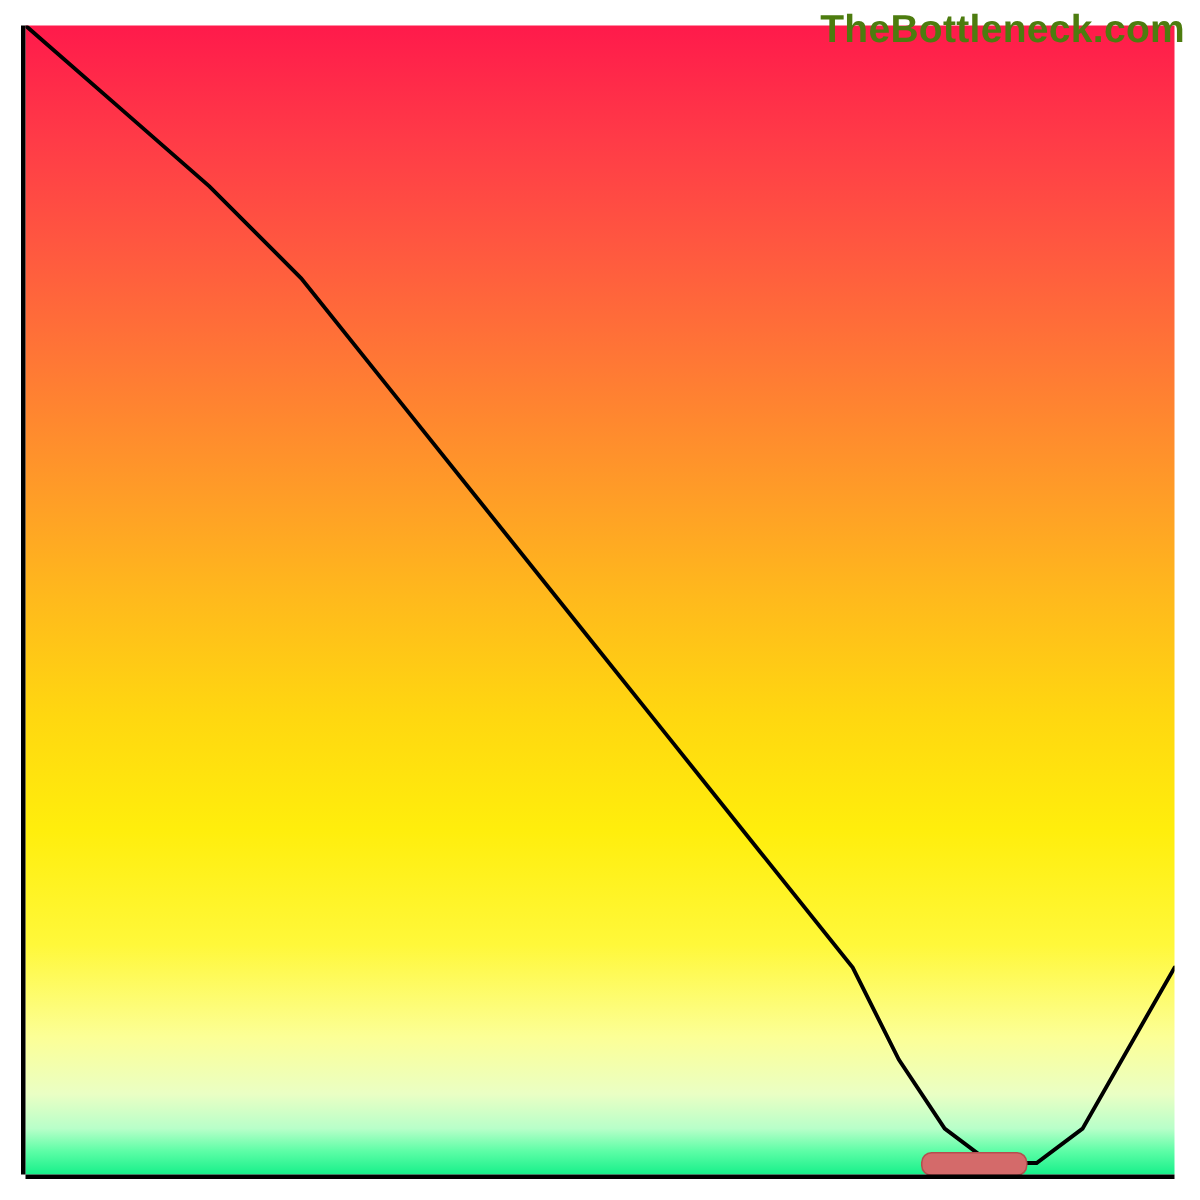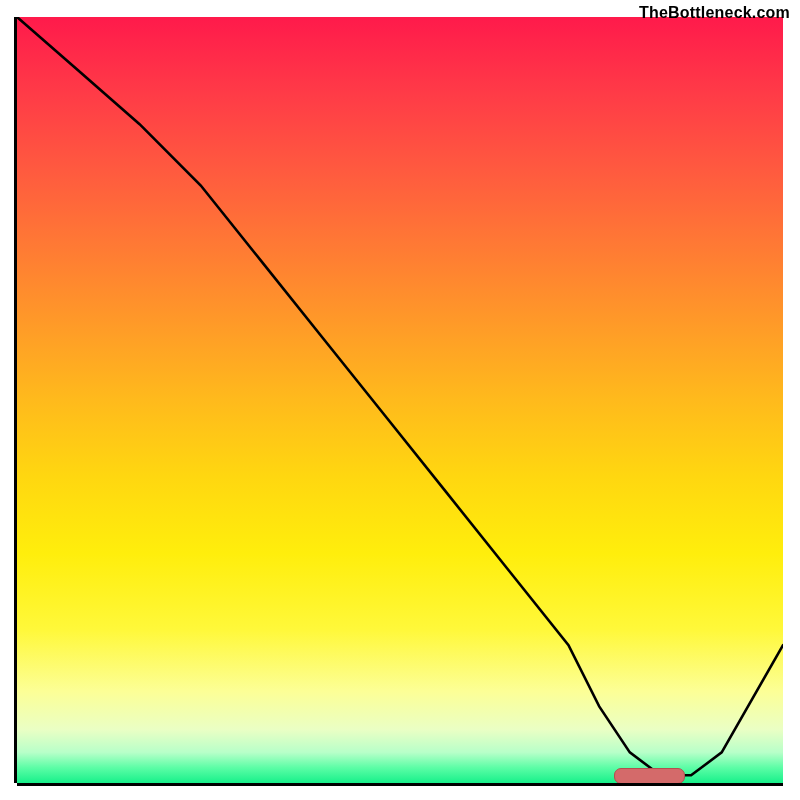--- a/index.html
+++ b/index.html
@@ -12,23 +12,23 @@
   }
   .chart-wrapper {
     position: relative;
     width: 800px;
     height: 800px;
   }
   .watermark {
     position: absolute;
     top: 4px;
     right: 10px;
-    font-size: 16px;
+    font-size: 26px;
     font-weight: 600;
-    color: #000000;
+    color: #4d7c0f;
     letter-spacing: 0.2px;
     z-index: 50;
   }
   .plot-area {
     position: absolute;
     left: 17px;
     top: 17px;
     width: 766px;
     height: 766px;
   }

